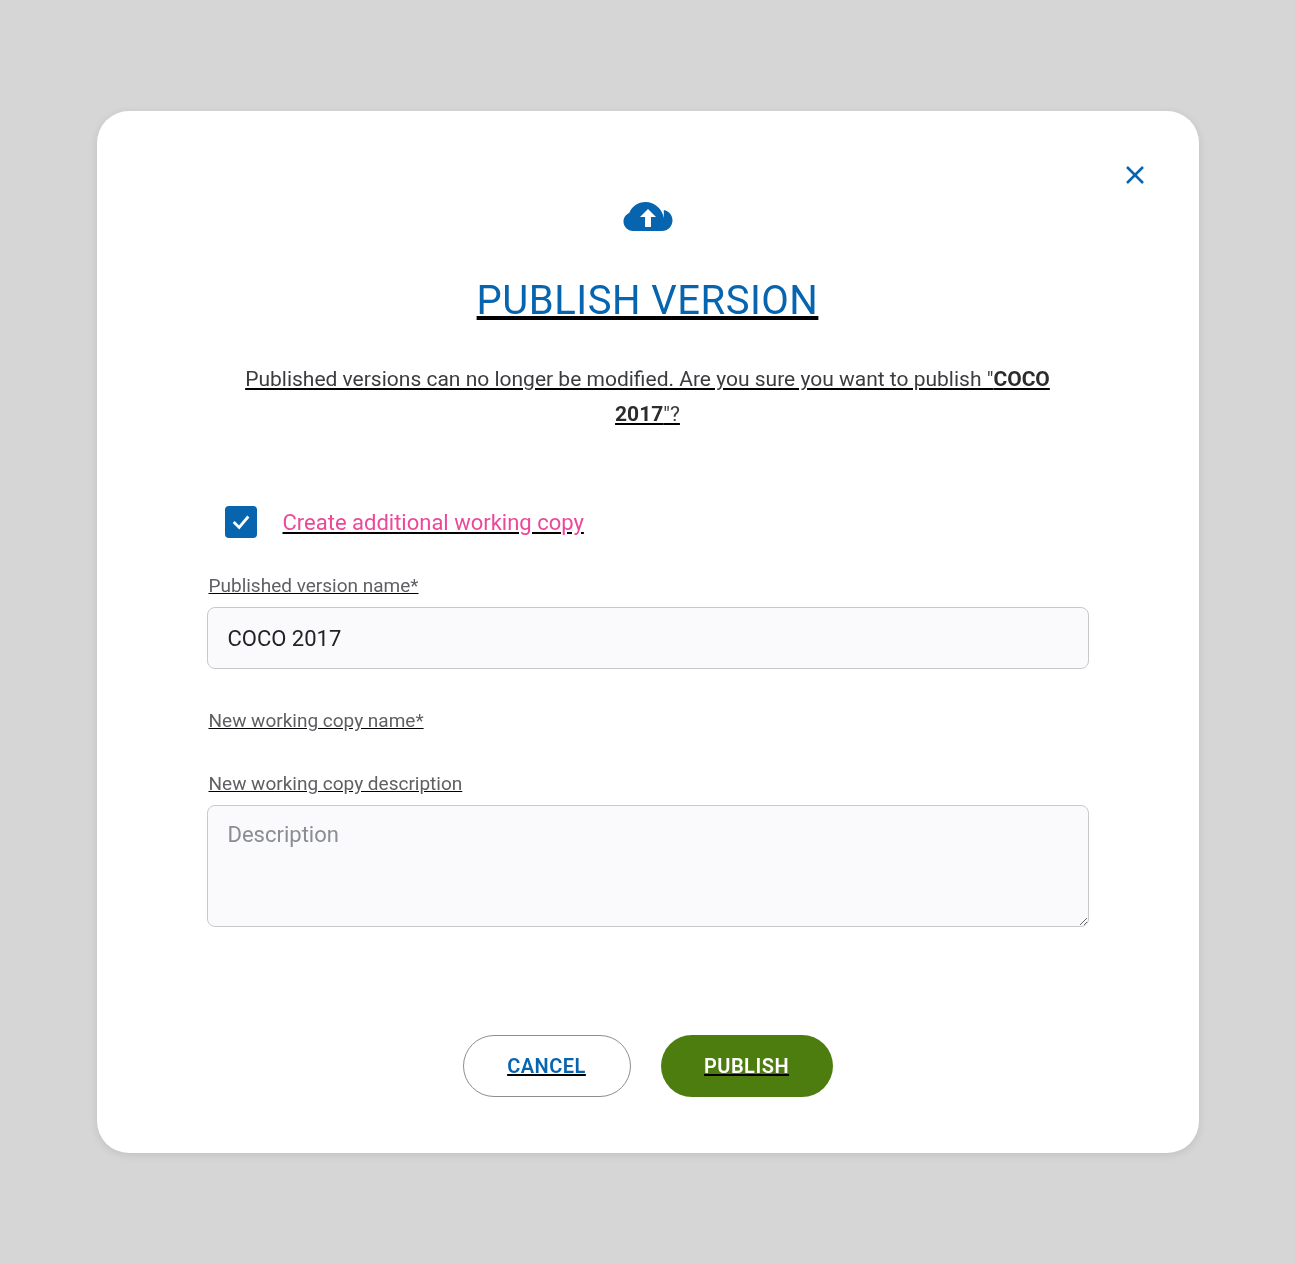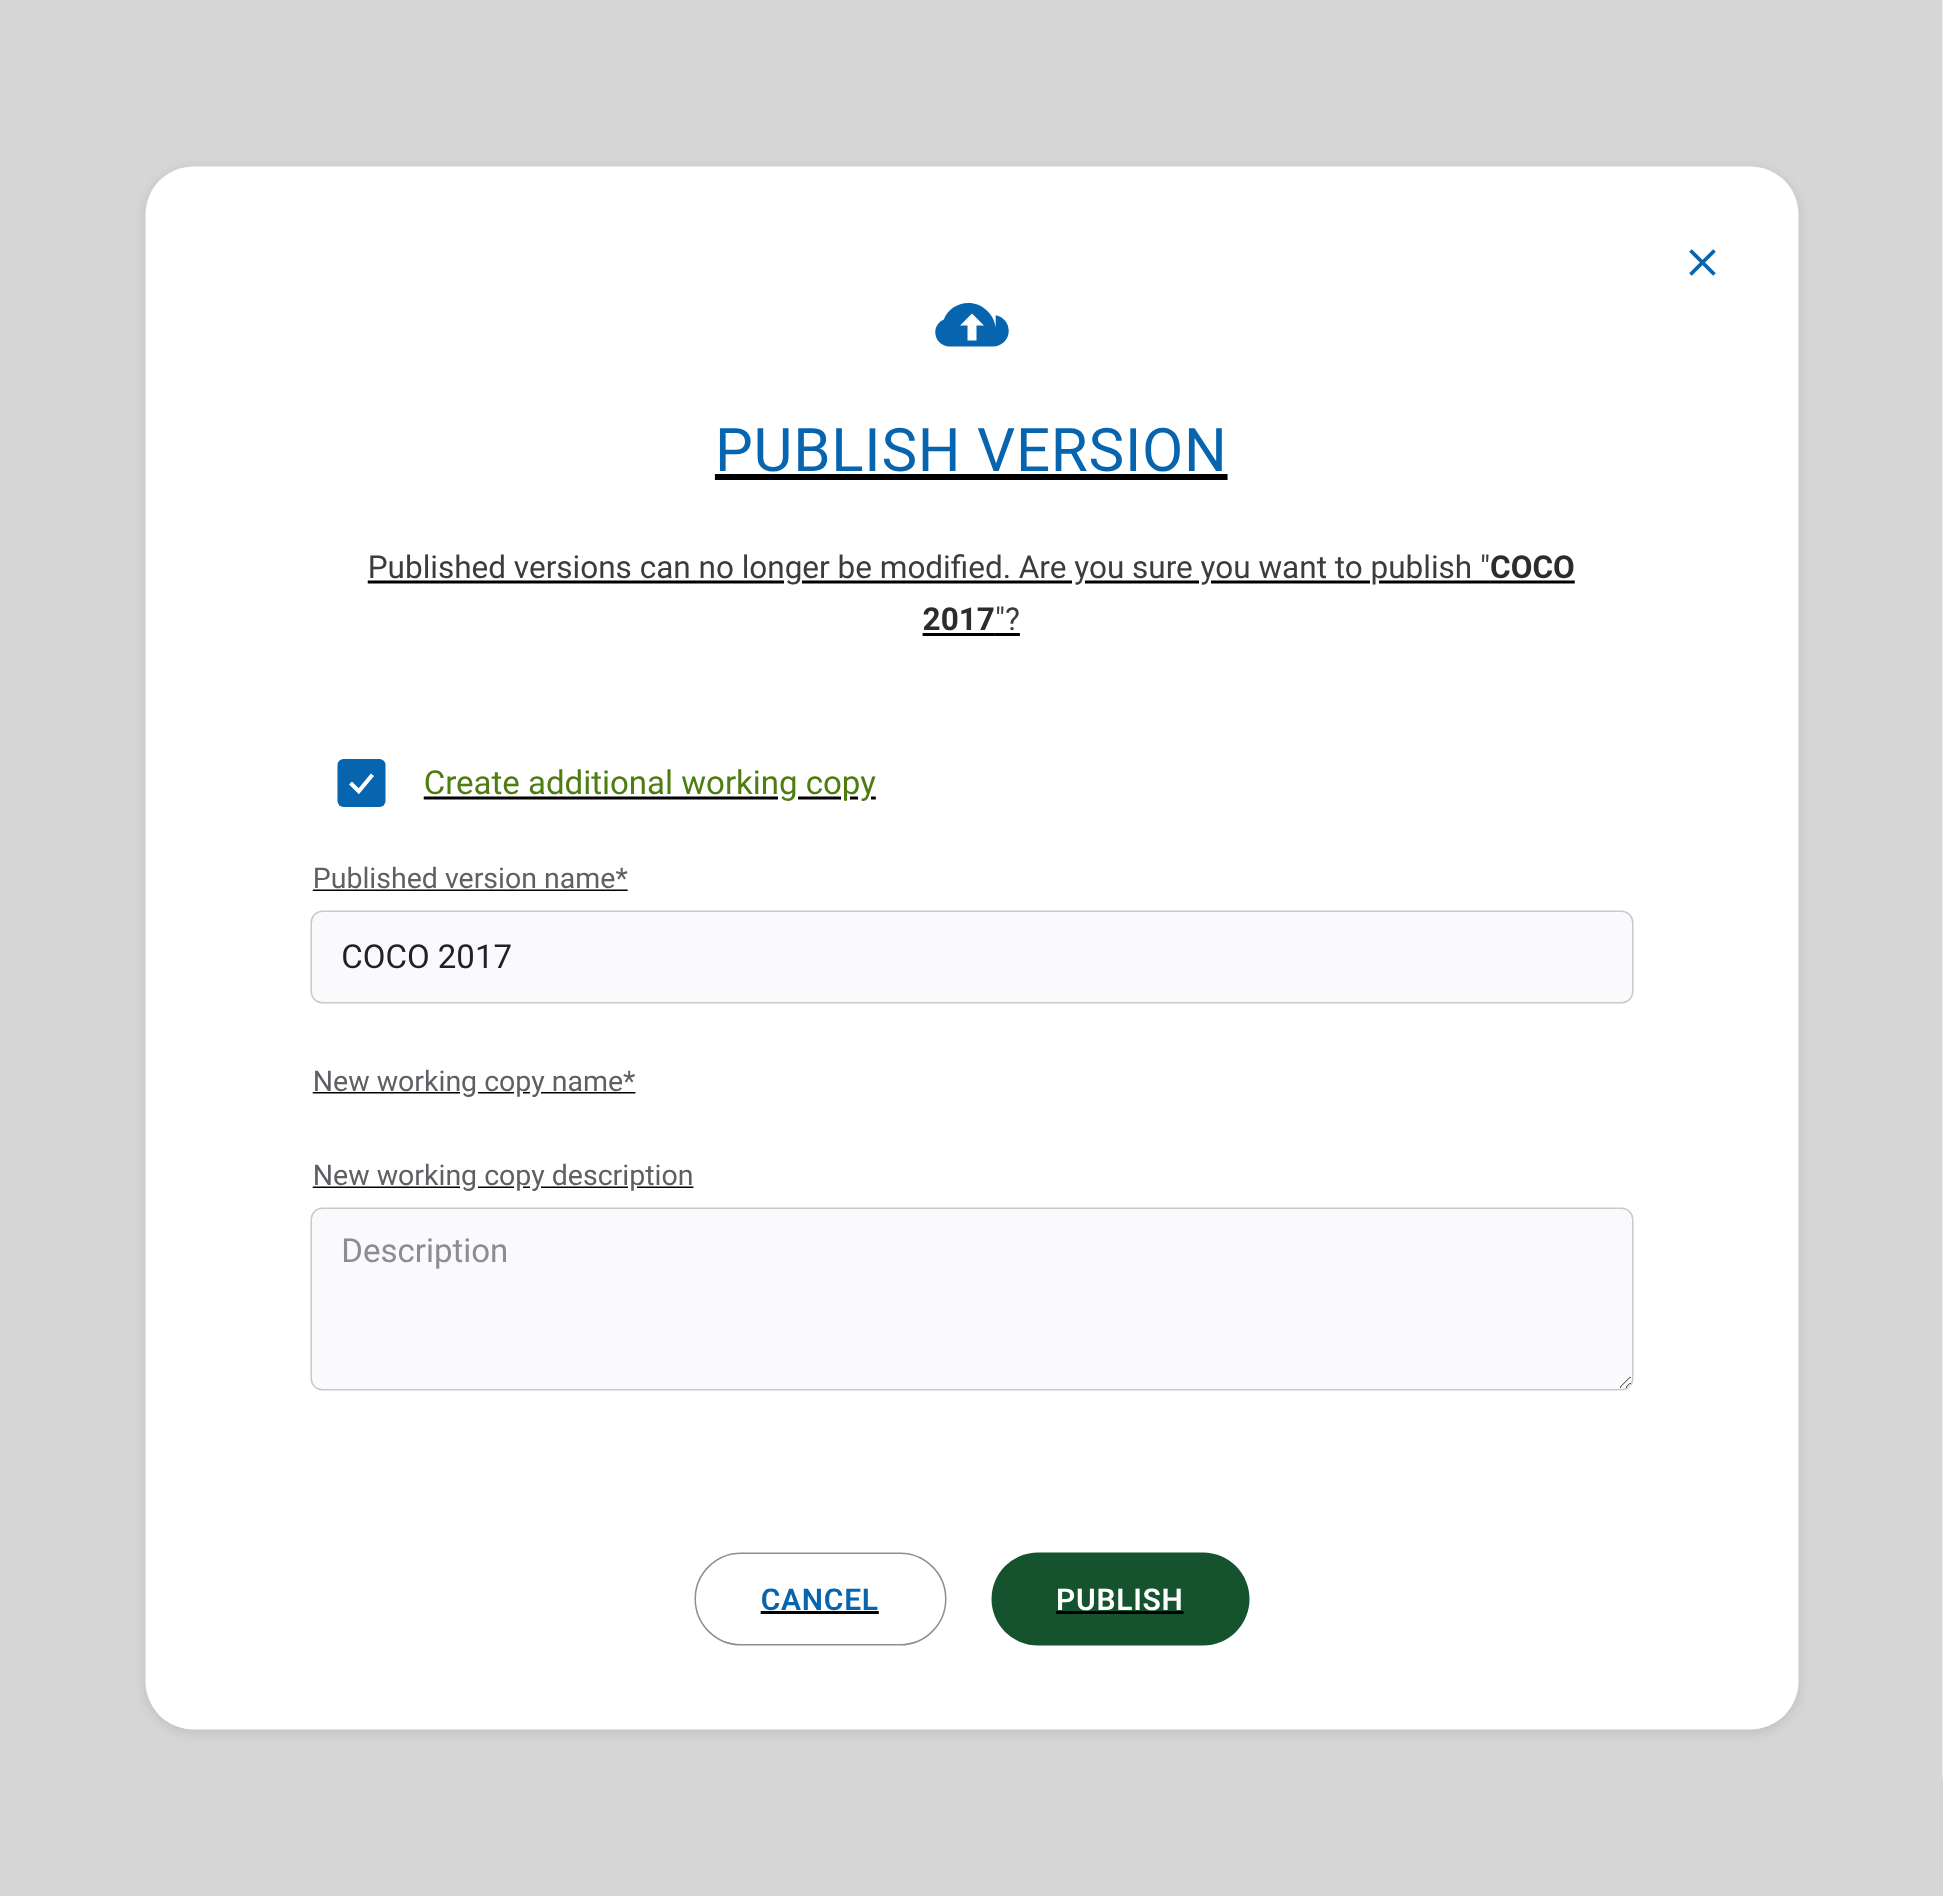--- a/index.html
+++ b/index.html
@@ -95,21 +95,21 @@
     }
     .checkbox svg {
       width: 22px;
       height: 22px;
       stroke: #fff;
       stroke-width: 3;
       fill: none;
     }
     .checkbox-label {
       font-size: 22px;
-      color: #4d7c0f;
+      color: #ec4899;
     }
     .form-group {
       margin-bottom: 40px;
     }
     .form-label {
       display: block;
       font-size: 19px;
       color: #5e6064;
       margin-bottom: 10px;
       padding-left: 2px;
@@ -152,21 +152,21 @@
       border: none;
       font-family: inherit;
     }
     .btn-cancel {
       background: #fff;
       color: #0764af;
       border: 1px solid #8e8e91;
       min-width: 168px;
     }
     .btn-publish {
-      background: #14532d;
+      background: #4d7c0f;
       color: #fff;
       min-width: 172px;
     }
   </style>
 </head>
 <body>
 
 <div class="dialog">
   <button class="close-btn">
     <svg viewBox="0 0 24 24" fill="none">

